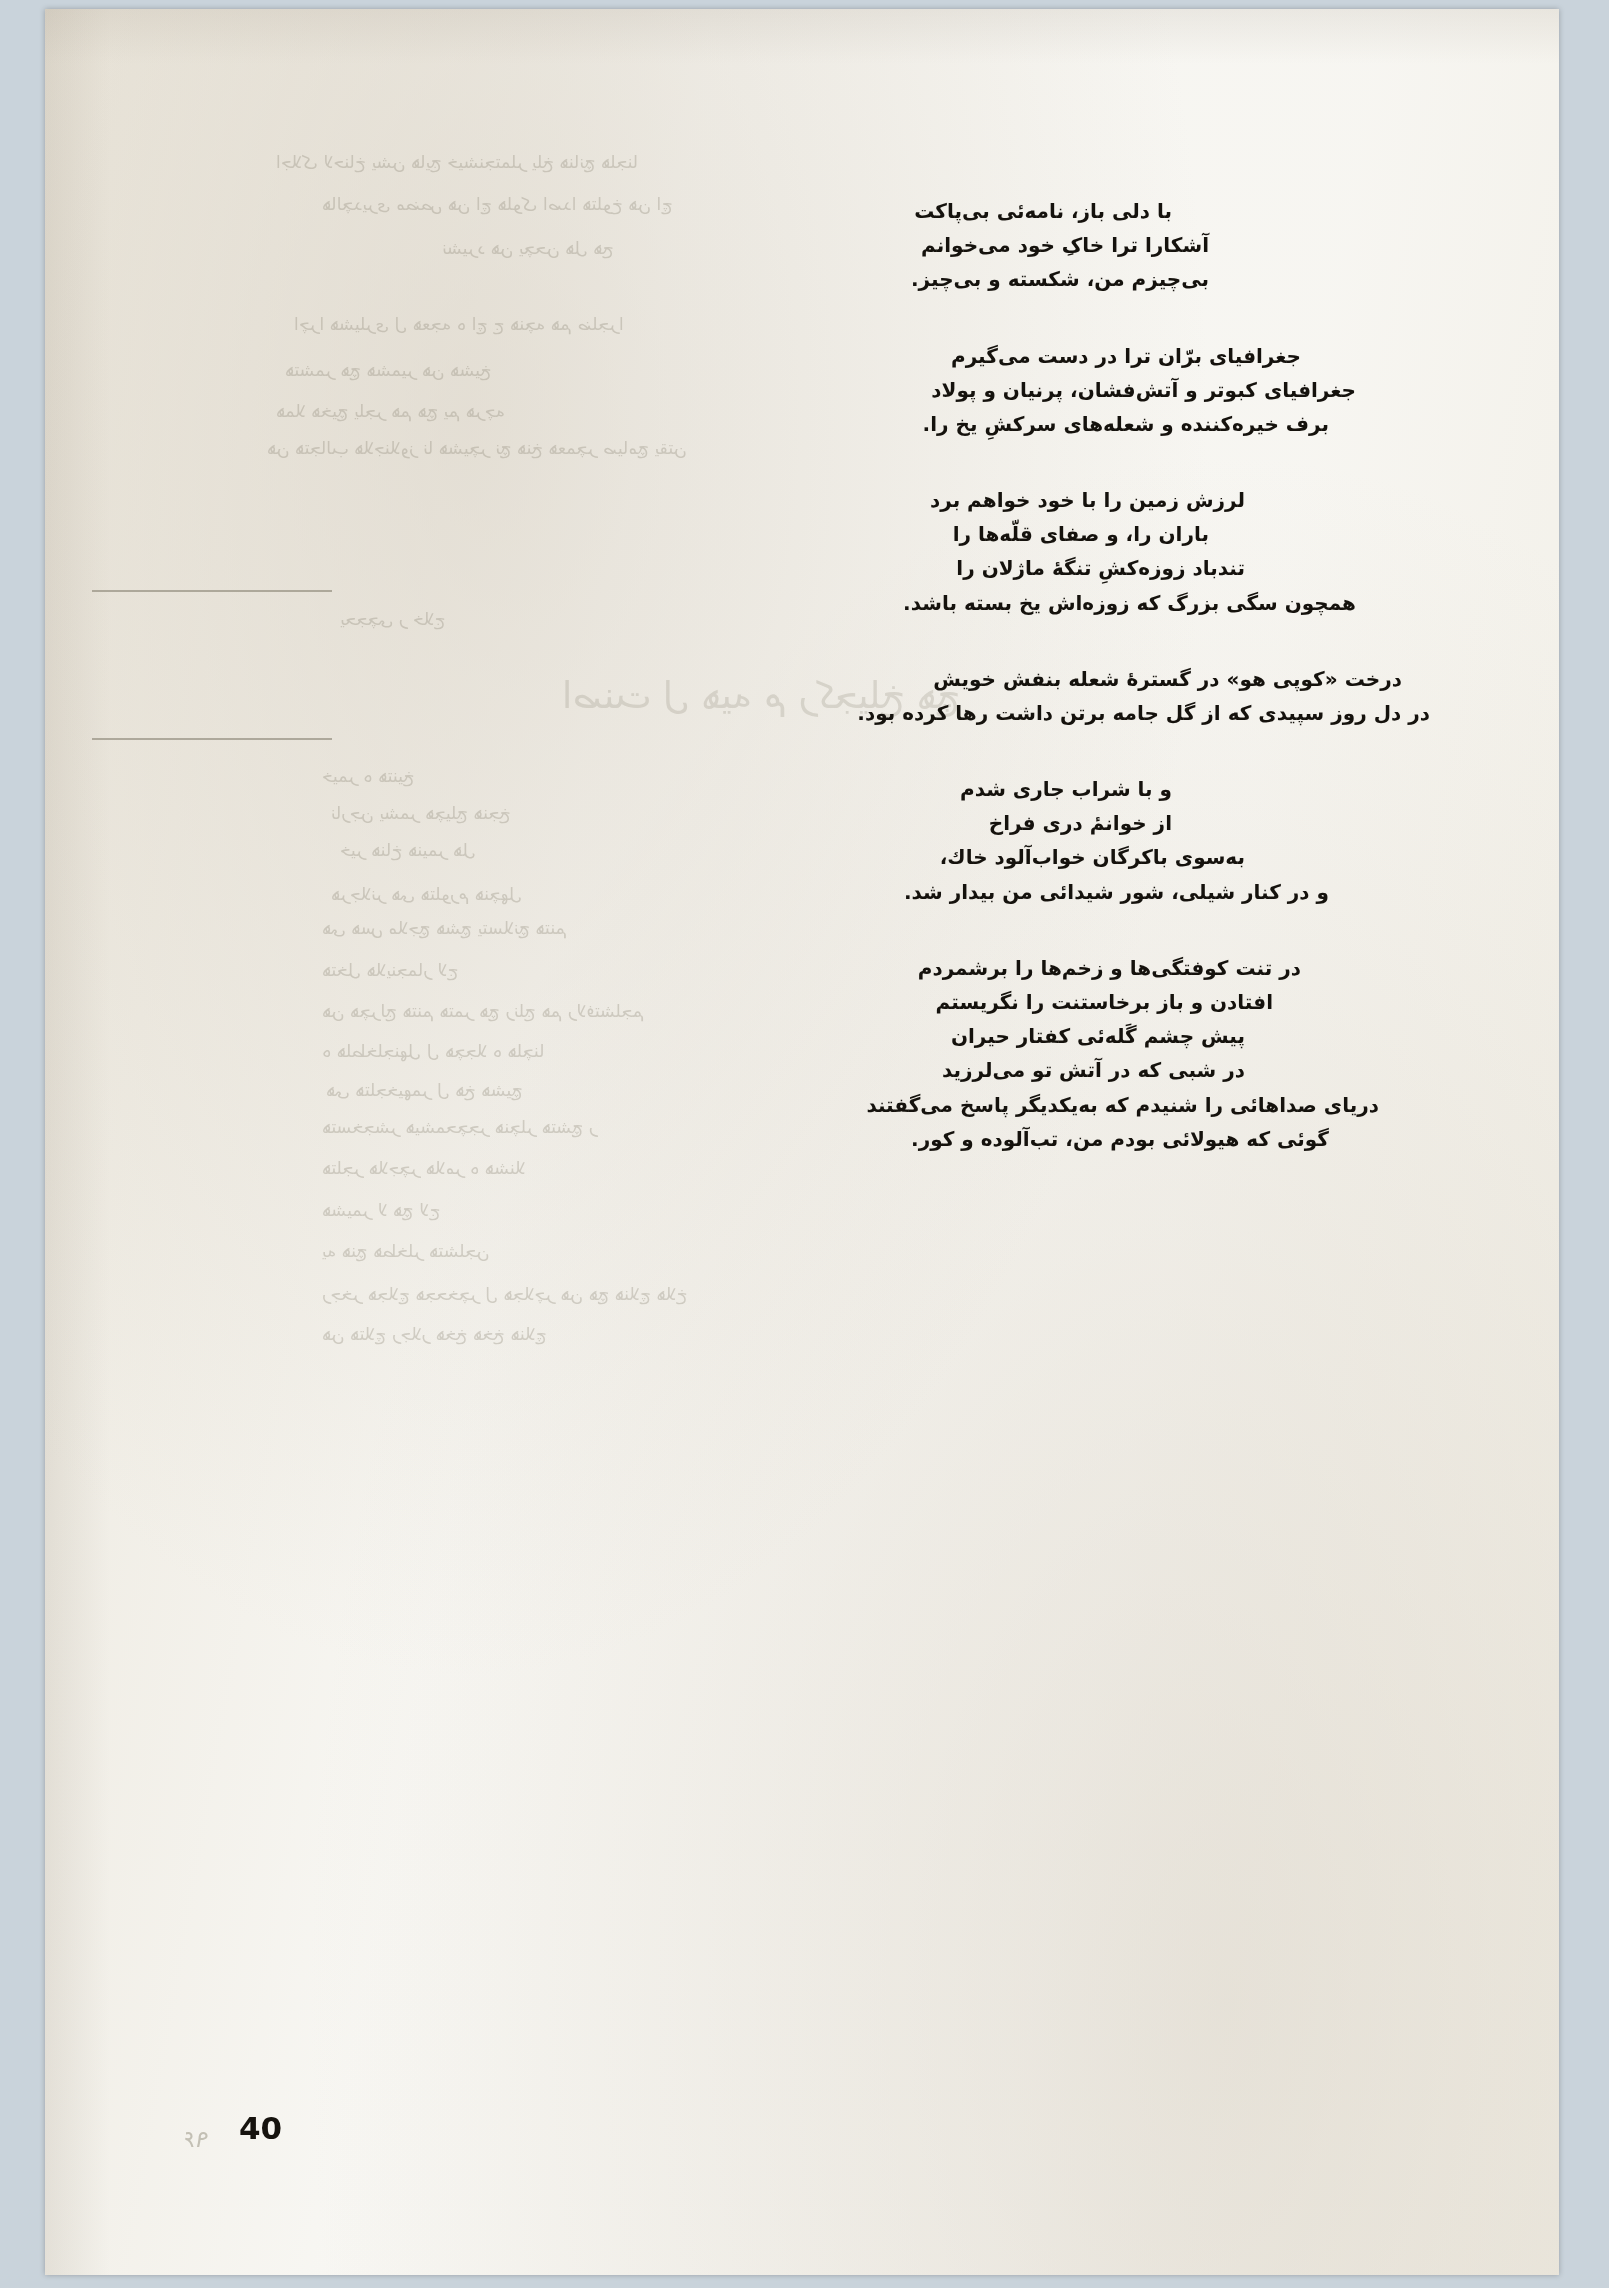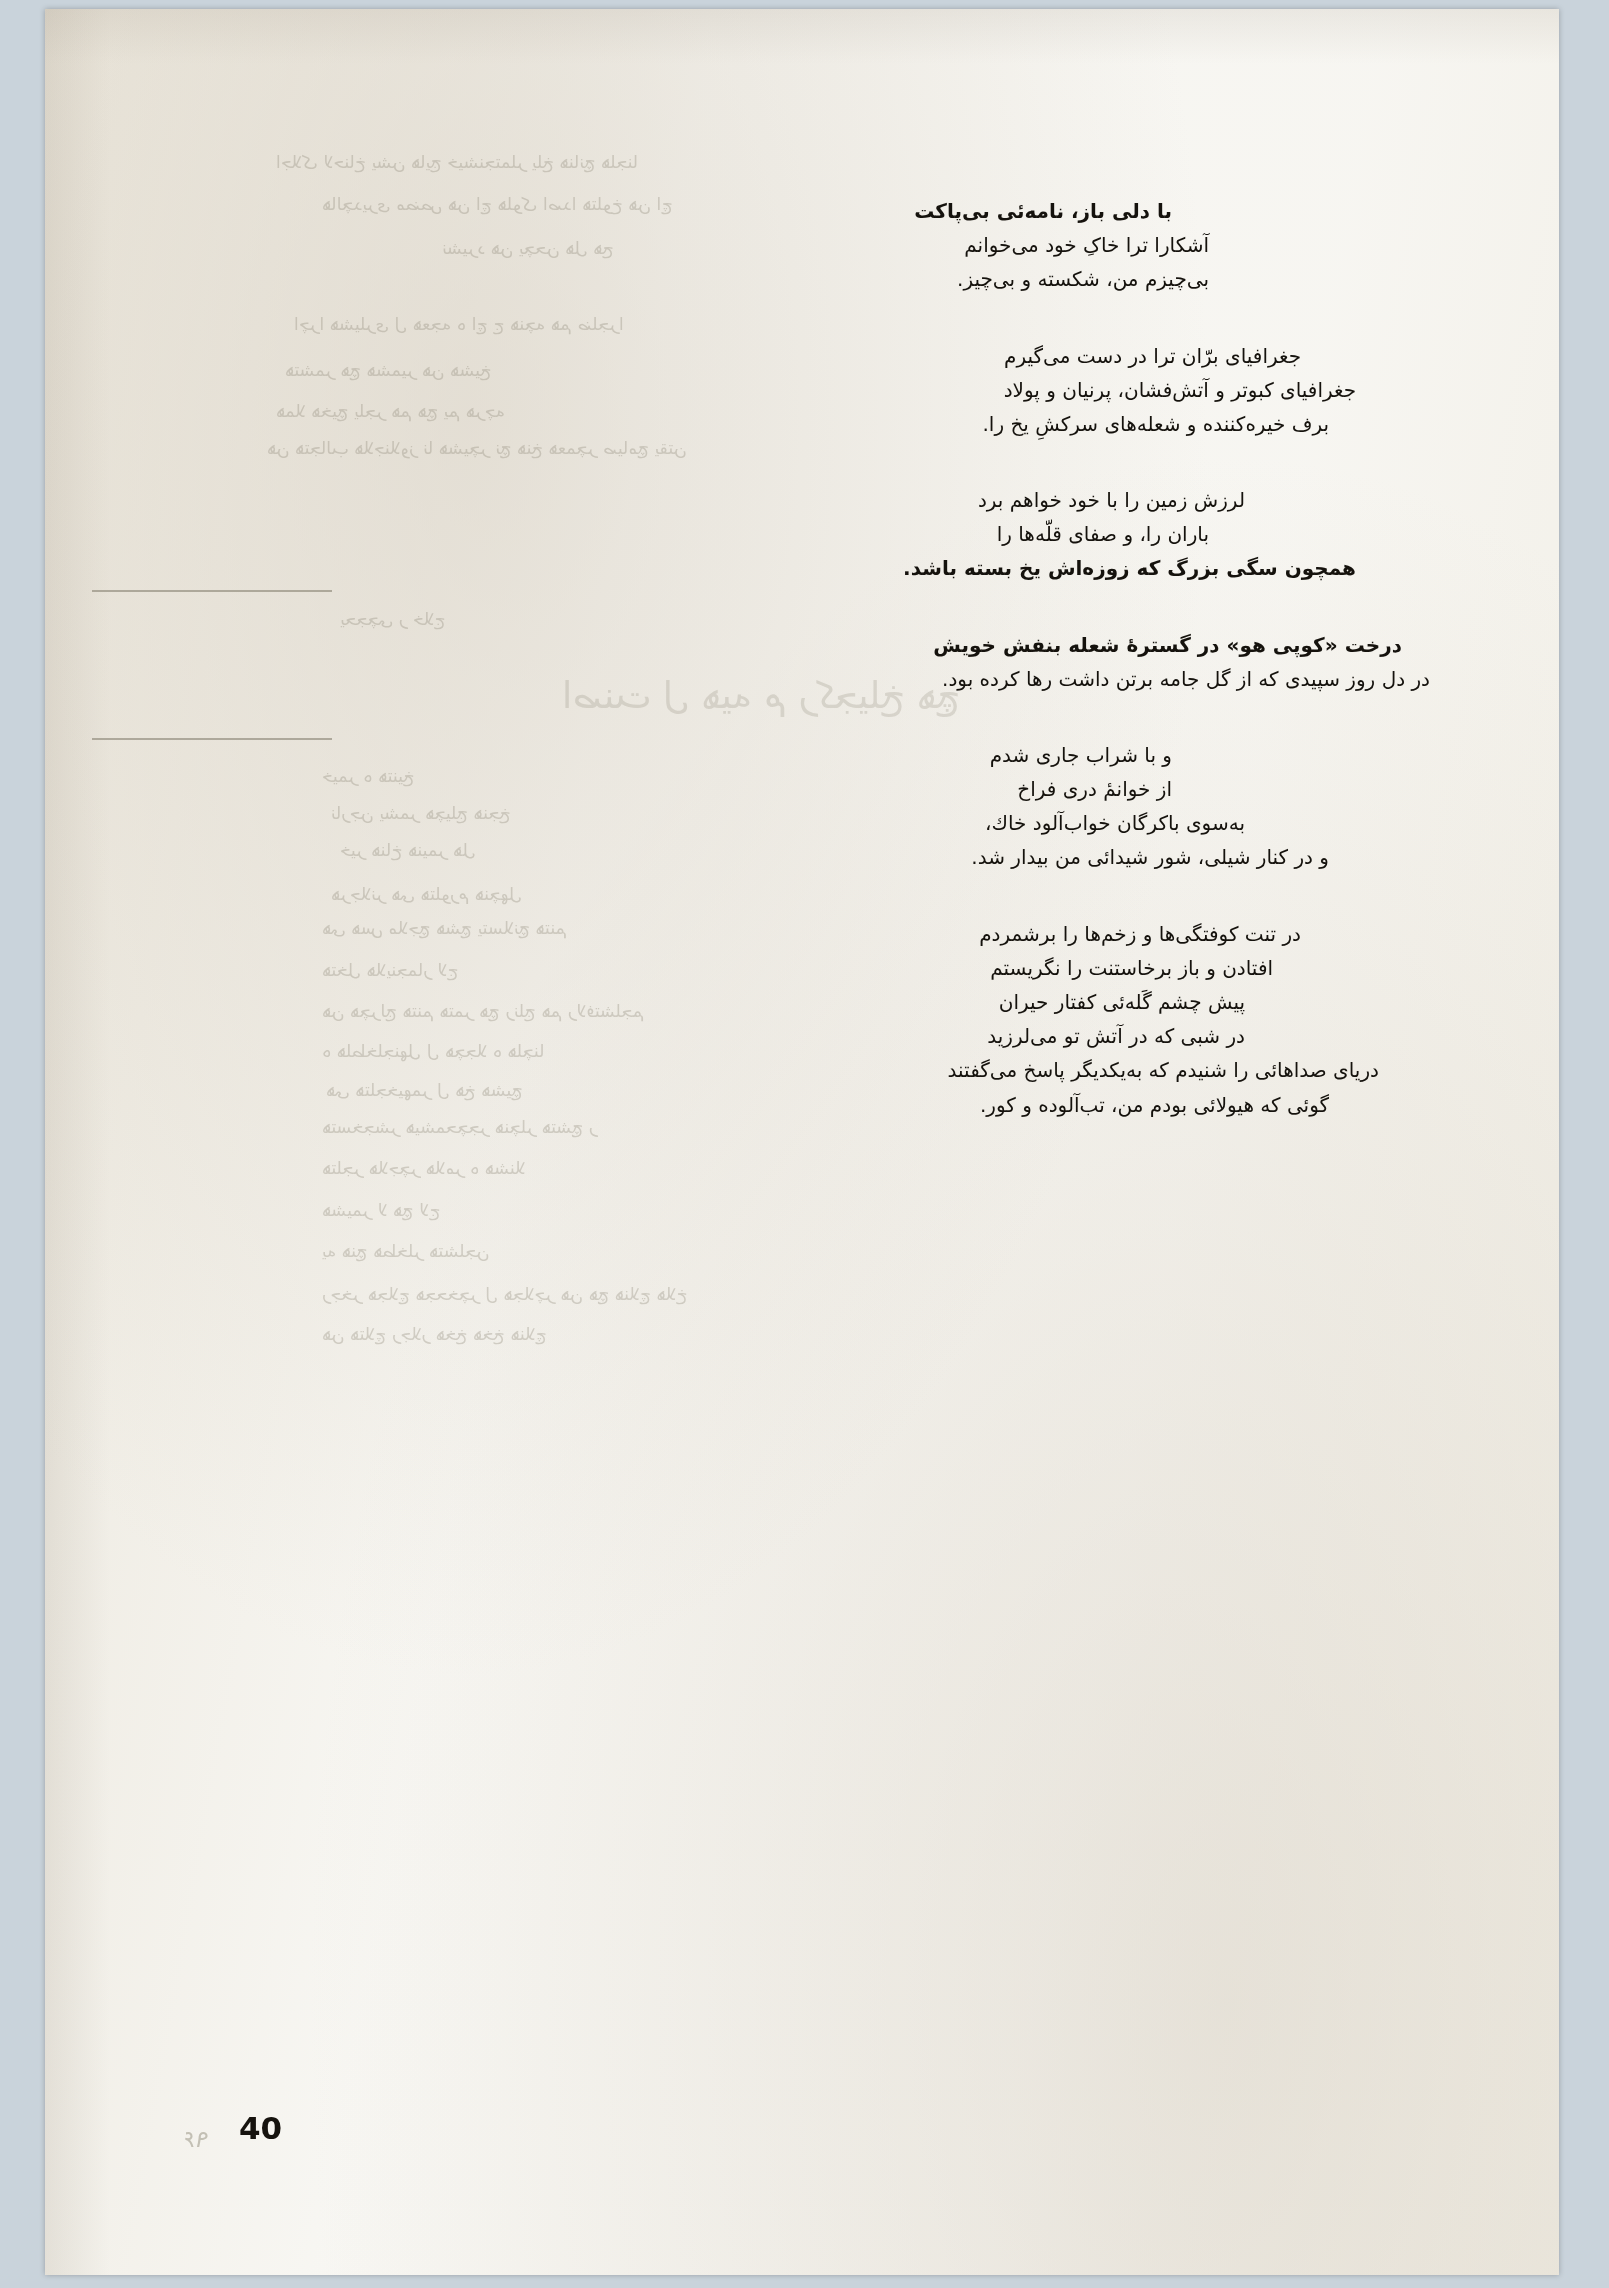--- a/index.html
+++ b/index.html
@@ -90,20 +90,21 @@
     direction: rtl;
     color: #15120d;
     font-size: 20px;
     line-height: 1.62;
   }
   .stanza { margin-bottom: 42px; }
   .line {
     white-space: nowrap;
     margin: 0;
     padding: 0.9px 0;
+    font-weight: bold;
   }
   .line.bold { font-weight: 700; }
 
   
   .r40  { margin-right: 37px; }
   .r70  { margin-right: 65px; text-align: right; }
   .r95  { margin-right: 88px; }
   .r120 { margin-right: 111px; }
   .r150 { margin-right: 138px; }
   .r180 { margin-right: 166px; }
@@ -178,20 +179,21 @@
         <p class="line r280">بی‌چیزم من، شکسته و بی‌چیز.</p>
       </div>
       <div class="stanza">
         <p class="line r180">جغرافیای برّان ترا در دست می‌گیرم</p>
         <p class="line r120">جغرافیای کبوتر و آتش‌فشان، پرنیان و پولاد</p>
         <p class="line r150">برف خیره‌کننده و شعله‌های سرکشِ یخ را.</p>
       </div>
       <div class="stanza">
         <p class="line r240">لرزش زمین را با خود خواهم برد</p>
         <p class="line r280">باران را، و صفای قلّه‌ها را</p>
+        <p class="line r240">تندباد زوزه‌کشِ تنگهٔ ماژلان را</p>
         <p class="line bold r120">همچون سگی بزرگ که زوزه‌اش یخ بسته باشد.</p>
       </div>
       <div class="stanza">
         <p class="line bold r70">درخت «کوپی هو» در گسترهٔ شعله بنفش خویش</p>
         <p class="line r40">در دل روز سپیدی که از گل جامه برتن داشت رها کرده بود.</p>
       </div>
       <div class="stanza">
         <p class="line r320">و با شراب جاری شدم</p>
         <p class="line r320">از خوانمٔ دری فراخ</p>
         <p class="line r240">به‌سوی باکرگان خواب‌آلود خاك،</p>

